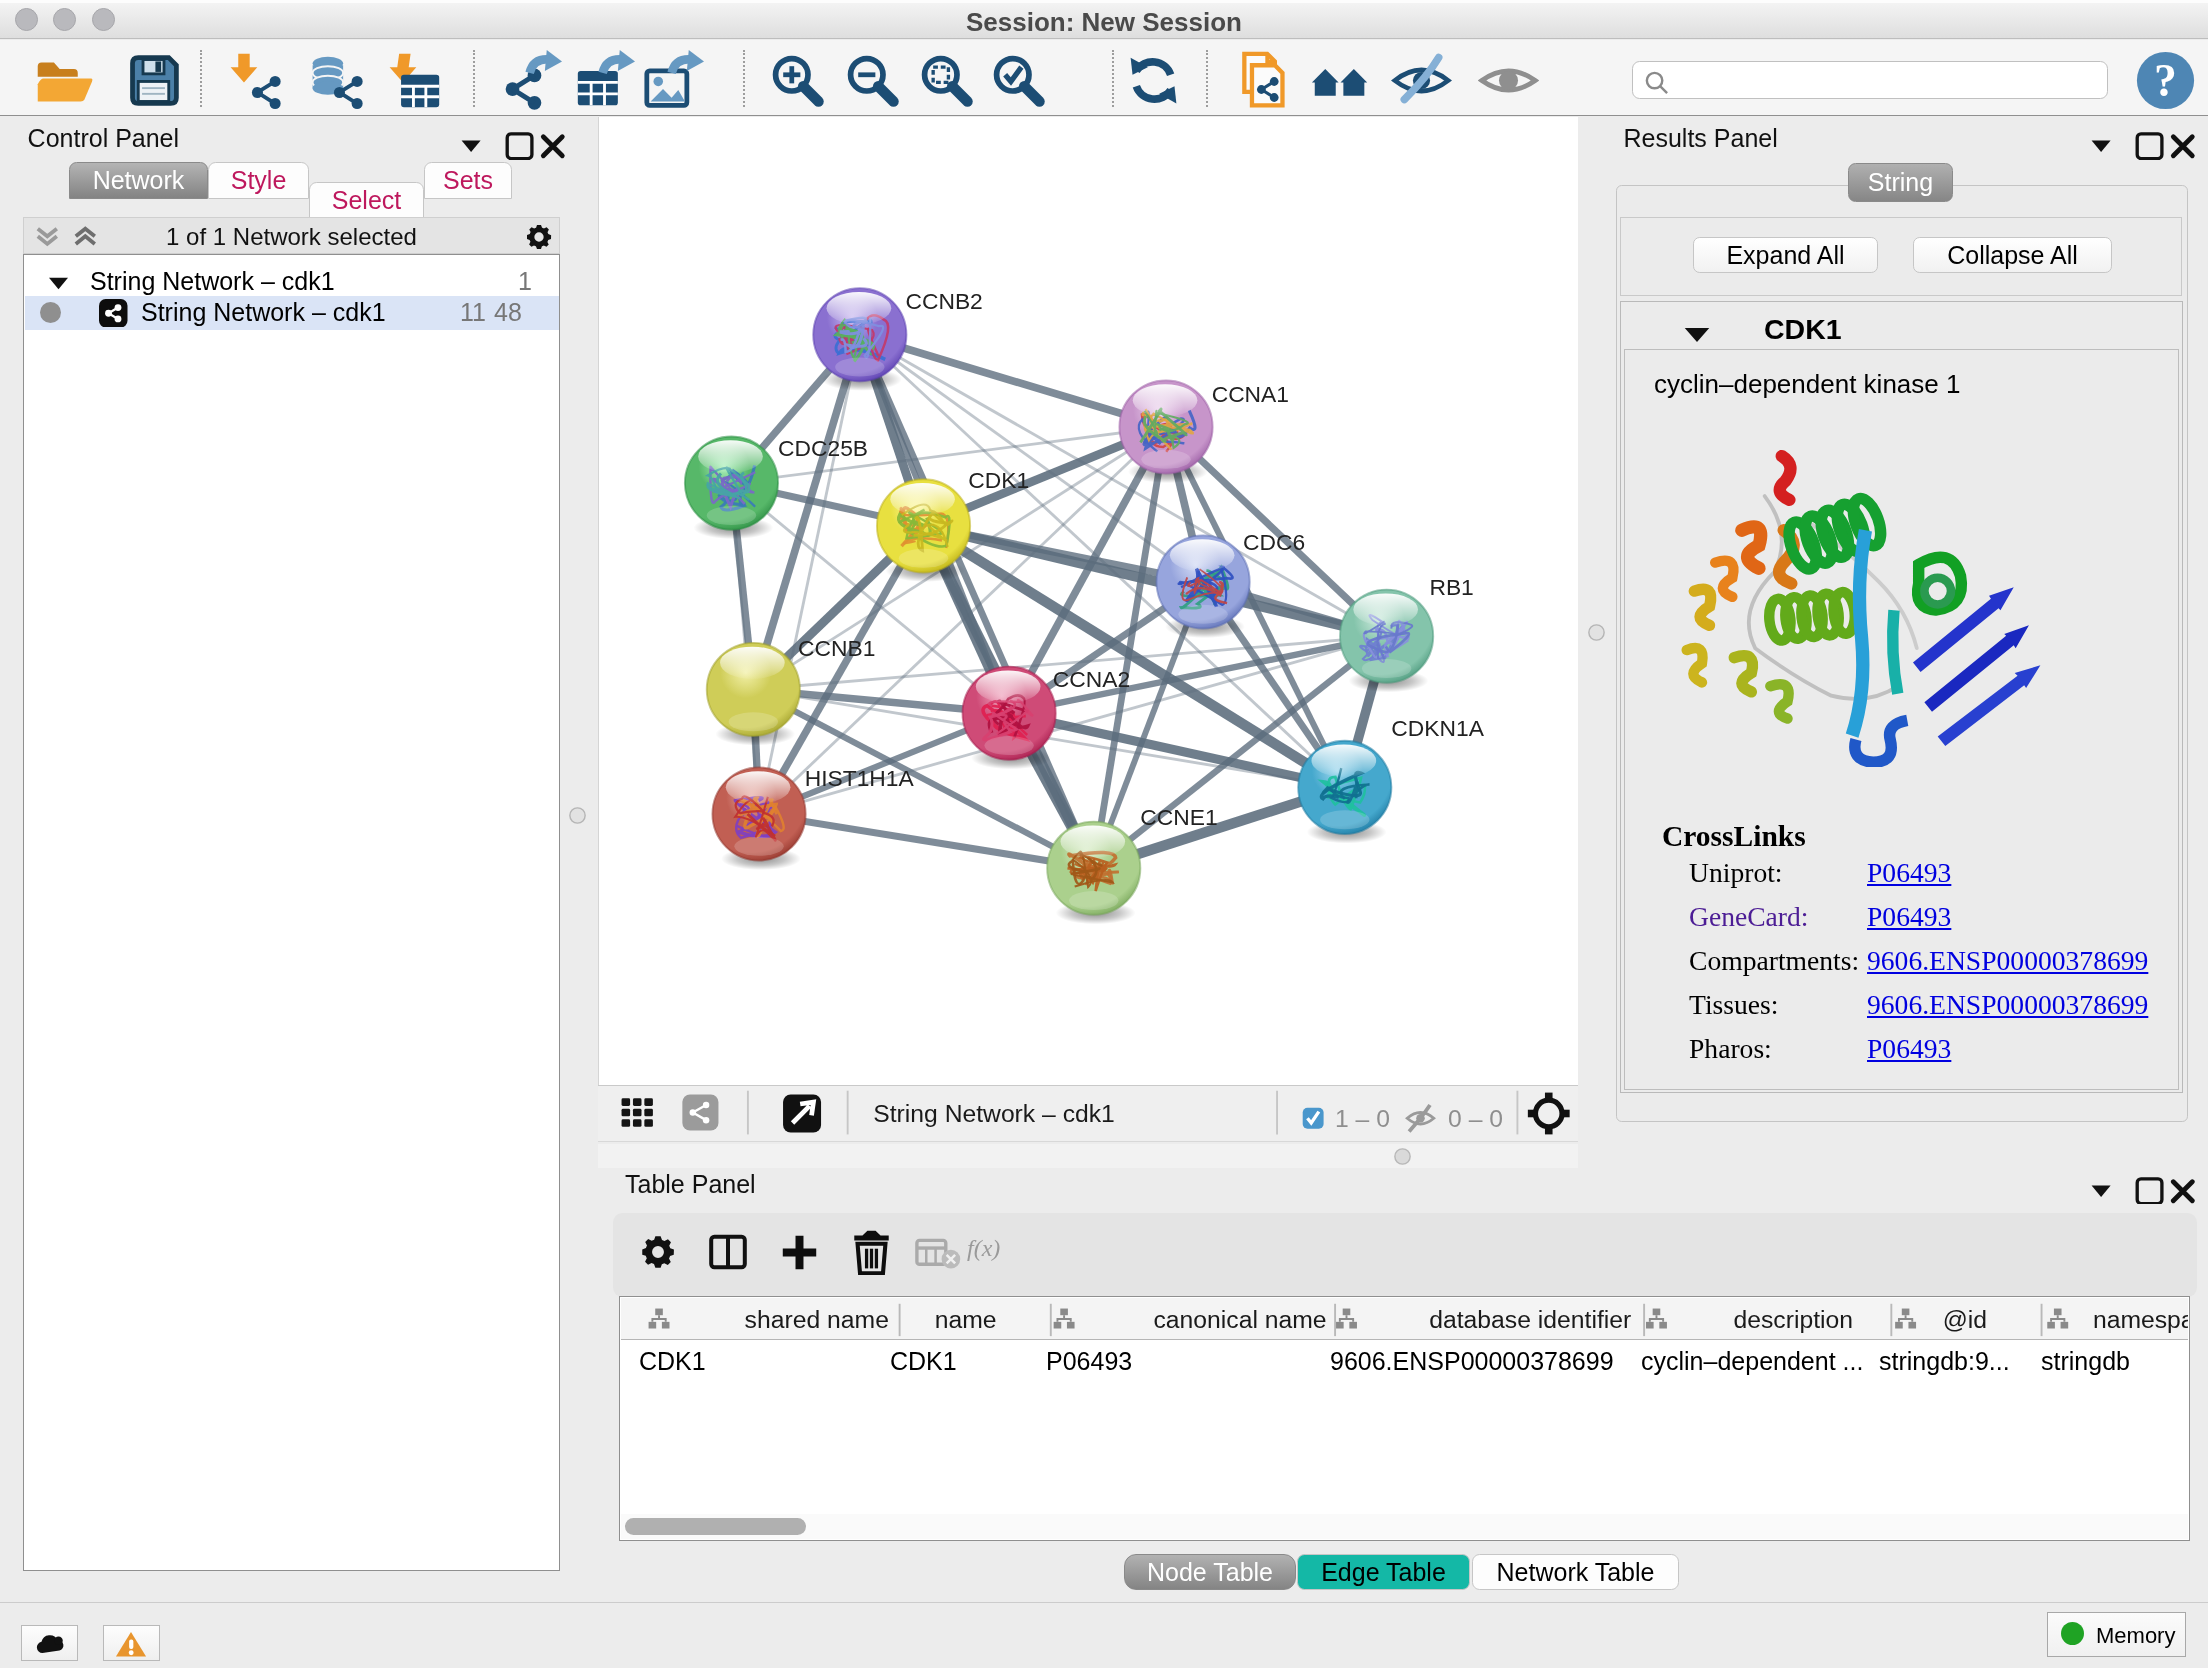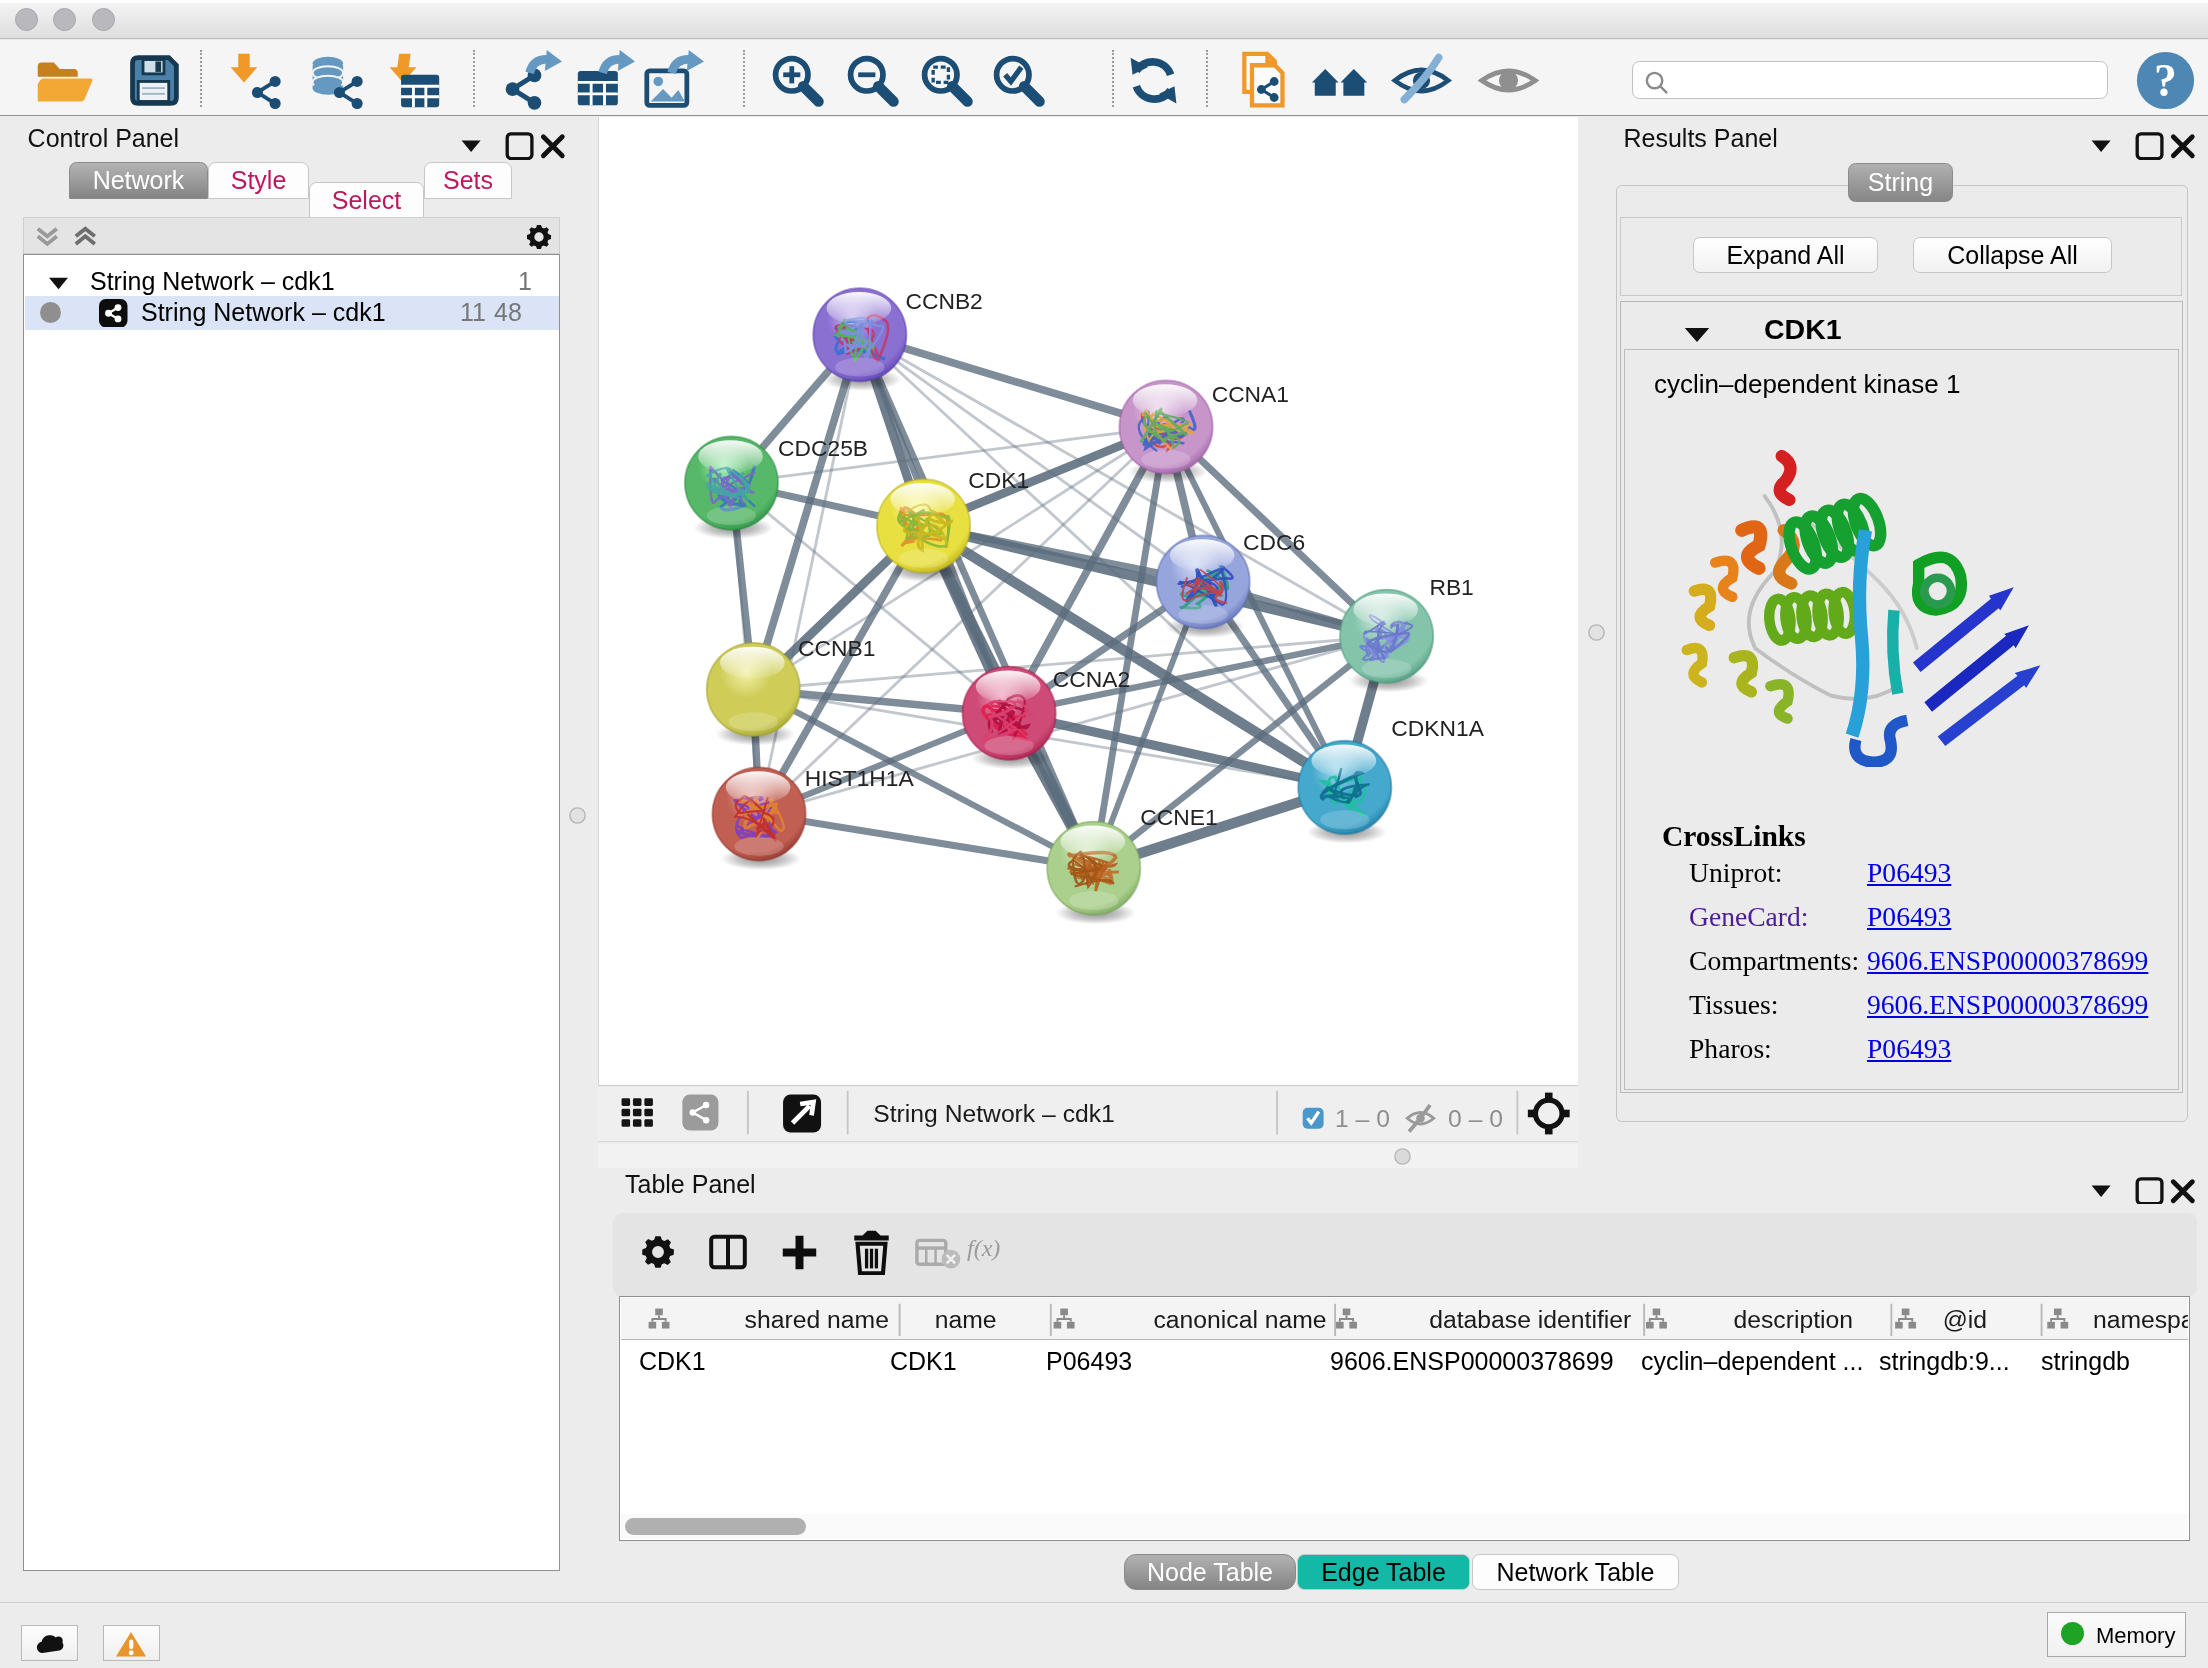--- a/index.html
+++ b/index.html
@@ -43,20 +43,21 @@
 #membtn { position:absolute; left:2047px; top:1612px; width:139px; height:45px; background:linear-gradient(#fbfbfb,#f0f0f0); border:1.9px solid #a8a8a8; font-size:22px; color:#000; }
 a.rl { color:#0000e0; text-decoration:underline; }
 </style>
 </head>
 <body>
 
 <div id="titlebar">
   <div class="tl" style="left:15px;"></div>
   <div class="tl" style="left:53px;"></div>
   <div class="tl" style="left:92px;"></div>
+  <div id="wtitle">Session: New Session</div>
 </div>
 
 <div id="toolbar">
   <svg class="ticon" style="left:32px; top:9.5px;" width="61" height="61" viewBox="0 0 64 64">
 <path d="M6 54 L6 17 Q6 13 10 13 L23 13 L29 20 L44 20 Q48 20 48 24 L48 28 L6 28 Z" fill="#c87f1d"></path>
 <path d="M12 30 L62 30 Q64 30 63 33 L55 52 Q54 54 51 54 L6 54 L6 36 Q9 30 12 30 Z" fill="#f3a734"></path>
 </svg>
 <svg class="ticon" style="left:123px; top:9.5px;" width="61" height="61" viewBox="0 0 64 64">
 <path d="M10 14 Q10 8 16 8 L48 8 L56 16 L56 50 Q56 56 50 56 L16 56 Q10 56 10 50 Z" fill="#4b80a8" stroke="#16394f" stroke-width="5"></path>
 <rect x="21" y="10" width="22" height="15" fill="#cfe0ec" stroke="#16394f" stroke-width="3"></rect>
@@ -216,20 +217,21 @@
       </svg></div>
   <div class="tabbtn tabsel" style="left:69px; width:139px;">Network</div>
   <div class="tabbtn" style="left:208px; width:101px;">Style</div>
   <div class="tabbtn" style="left:309px; width:115px;margin-top:20px;">Select</div>
   <div class="tabbtn" style="left:424px; width:88px;">Sets</div>
   <div id="cp-bar">
     <svg class="abs" style="left:9.5px; top:4.8px;" width="76" height="28.5" viewBox="0 0 80 30">
         <path d="M4 6 L14 14 L24 6 M4 14 L14 22 L24 14" stroke="#9a9a9a" stroke-width="4" fill="none"></path>
         <path d="M44 14 L54 6 L64 14 M44 22 L54 14 L64 22" stroke="#6e6e6e" stroke-width="4" fill="none"></path>
       </svg>
+    <div class="abs" style="left:0; top:4.8px; width:100%; text-align:center; font-size:24px; color:#111;">1 of 1 Network selected</div>
     <svg class="abs" style="left:499px; top:2.9px;" width="32" height="32" viewBox="0 0 24 24">
         <path fill="#111" d="M12 8.5A3.5 3.5 0 1 0 12 15.5 3.5 3.5 0 0 0 12 8.5zm9 5l-2.1.8a7 7 0 0 1-.6 1.4l1 2-1.7 1.7-2-1a7 7 0 0 1-1.4.6L13.5 21h-3l-.8-2.1a7 7 0 0 1-1.4-.6l-2 1-1.7-1.7 1-2a7 7 0 0 1-.6-1.4L3 13.5v-3l2.1-.8a7 7 0 0 1 .6-1.4l-1-2L6.4 4.6l2 1a7 7 0 0 1 1.4-.6L10.5 3h3l.8 2.1a7 7 0 0 1 1.4.6l2-1 1.7 1.7-1 2a7 7 0 0 1 .6 1.4l2.1.8z"></path>
       </svg>
   </div>
   <div id="cp-tree">
     <div class="trow" style="top:11.4px;">
       <svg class="abs" style="left:21px; top:7.6px;" width="25" height="19" viewBox="0 0 26 20">
           <path d="M3 4 L23 4 L13 16 Z" fill="#111"></path>
         </svg>
       <span class="abs" style="left:65px; top:1px;">String Network – cdk1</span>

